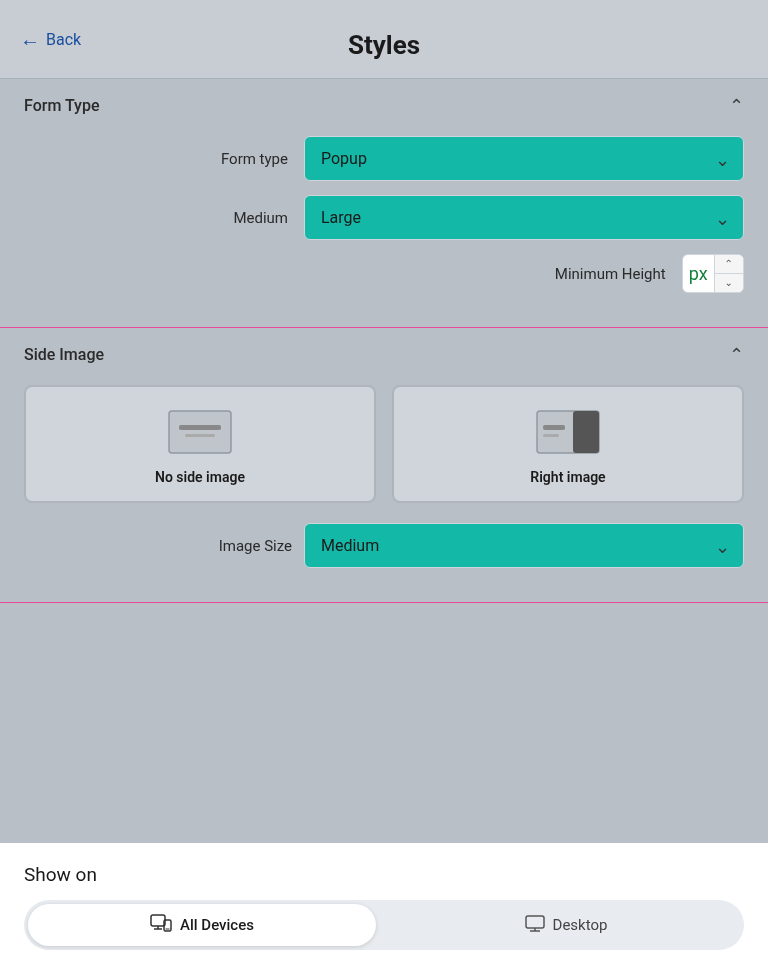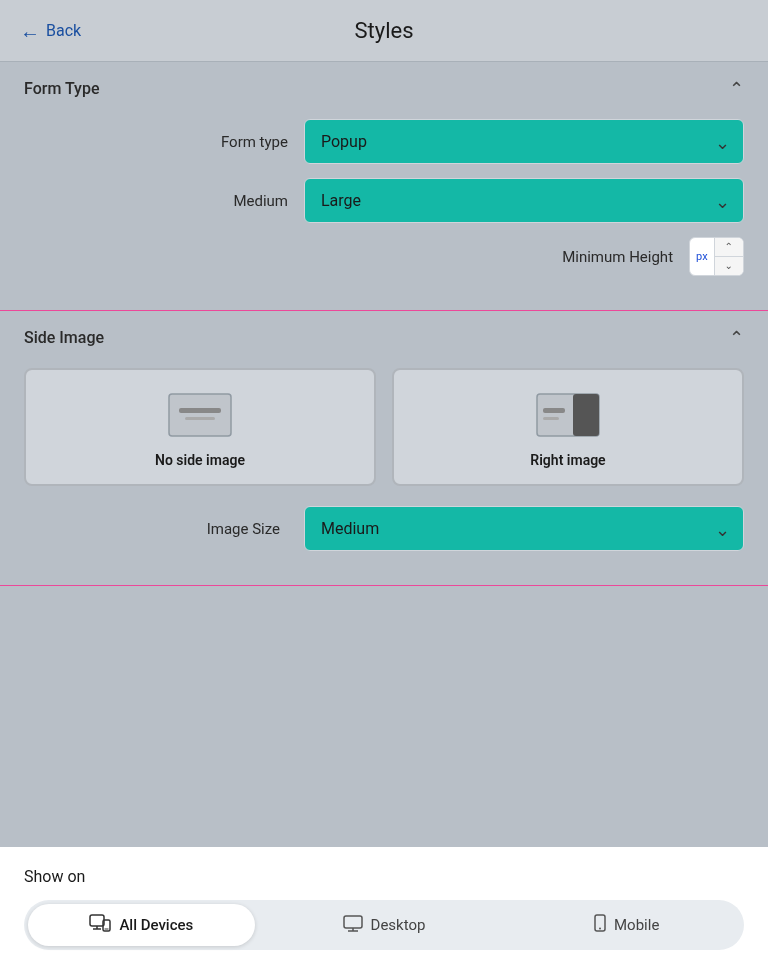--- a/index.html
+++ b/index.html
@@ -39,23 +39,24 @@
       cursor: pointer;
       font-weight: 400;
     }
 
     .back-arrow {
       font-size: 20px;
       color: #1a4fa0;
     }
 
     .header-title {
-      font-size: 22px;
-      font-weight: 400;
-      color: #1a1a1a;
+      font-size: 26px;
+      font-weight: 700;
+      color: #1a1a1a;
+      margin-top: 12px;
     }
 
     
     .main-content {
       flex: 1;
       background: #b8bfc7;
       padding: 0;
     }
 
     
@@ -150,22 +151,22 @@
     .height-input {
       border: none;
       outline: none;
       font-size: 16px;
       padding: 12px 8px 12px 16px;
       width: 80px;
       color: #1a1a1a;
     }
 
     .height-unit {
-      font-size: 11px;
-      color: #1d4ed8;
+      font-size: 18px;
+      color: #15803d;
       padding: 0 6px;
     }
 
     .height-stepper {
       display: flex;
       flex-direction: column;
       border-left: 1px solid #d0d5db;
       height: 100%;
     }
 
@@ -224,21 +225,21 @@
       height: 50px;
     }
 
     
     .bottom-section {
       background: #ffffff;
       padding: 20px 24px 24px 24px;
     }
 
     .show-on-label {
-      font-size: 16px;
+      font-size: 19px;
       color: #1a1a1a;
       font-weight: 400;
       margin-bottom: 14px;
     }
 
     .device-toggle {
       display: flex;
       background: #e8ecf0;
       border-radius: 30px;
       padding: 4px;
@@ -269,21 +270,21 @@
     }
 
     .device-icon {
       font-size: 16px;
     }
 
     .image-size-row {
       display: flex;
       align-items: center;
       justify-content: flex-end;
-      gap: 24px;
+      gap: 12px;
     }
   </style>
 </head>
 <body>
 
 <div class="header">
   <div class="back-btn">
     <span class="back-arrow">←</span>
     <span>Back</span>
   </div>
@@ -403,24 +404,15 @@
       <span class="device-icon">
         <svg width="20" height="17" viewBox="0 0 20 17" fill="none" xmlns="http://www.w3.org/2000/svg">
           <rect x="1" y="1" width="18" height="12" rx="2" stroke="#555" stroke-width="1.5" fill="none"></rect>
           <line x1="10" y1="13" x2="10" y2="16" stroke="#555" stroke-width="1.5"></line>
           <line x1="5" y1="16" x2="15" y2="16" stroke="#555" stroke-width="1.5"></line>
         </svg>
       </span>
       <span>Desktop</span>
     </button>
 
-    <button class="device-btn">
-      <span class="device-icon">
-        <svg width="12" height="18" viewBox="0 0 12 18" fill="none" xmlns="http://www.w3.org/2000/svg">
-          <rect x="1" y="1" width="10" height="16" rx="2" stroke="#555" stroke-width="1.5" fill="none"></rect>
-          <circle cx="6" cy="14.5" r="1" fill="#555"></circle>
-        </svg>
-      </span>
-      <span>Mobile</span>
-    </button>
 
   </div>
 </div>
 
 </body></html>

